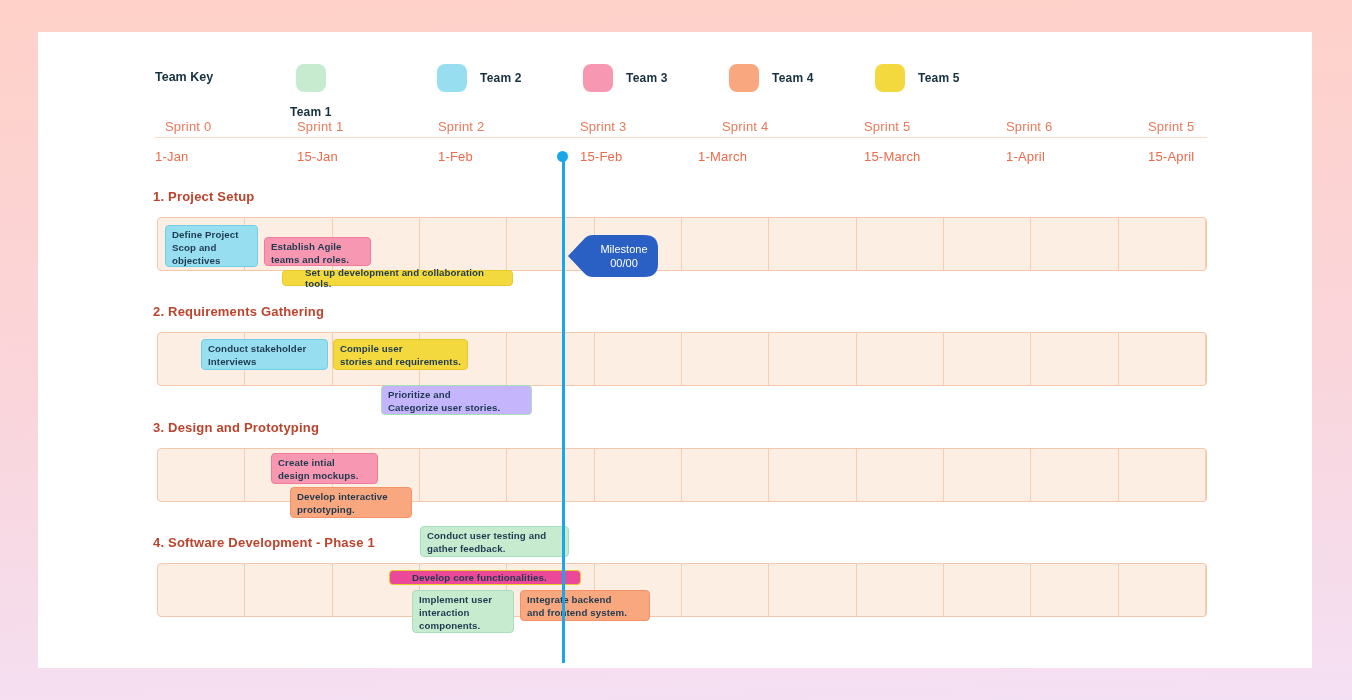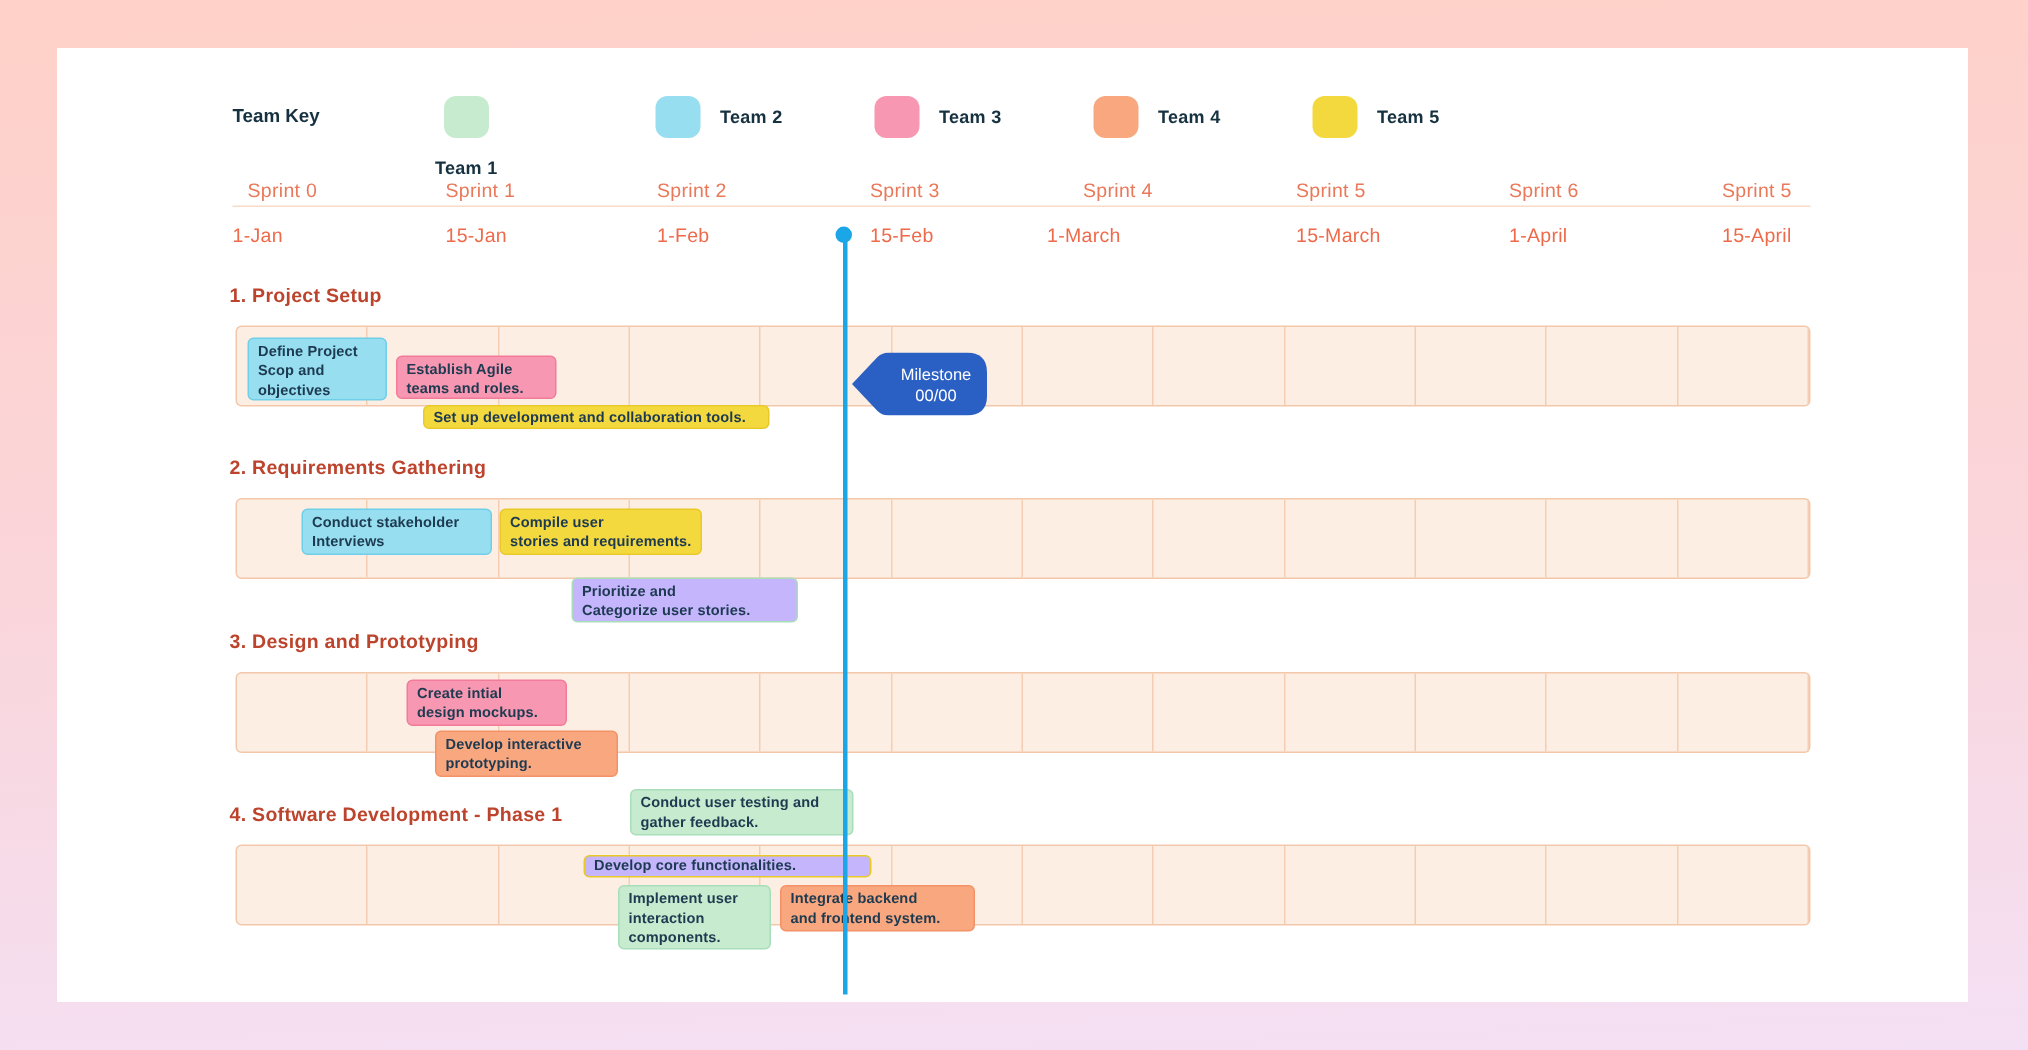--- a/index.html
+++ b/index.html
@@ -22,21 +22,21 @@
   .date-label{position:absolute;top:117px;font-size:13px;font-weight:500;color:var(--date);letter-spacing:.2px}
   .vline{position:absolute;left:524px;top:124px;width:2.5px;height:507px;background:var(--blue);z-index:2}
   .vdot{position:absolute;left:519px;top:119px;width:11px;height:11px;border-radius:50%;background:var(--blue);z-index:4}
   .section-title{position:absolute;left:115px;font-size:13px;font-weight:600;color:var(--title);letter-spacing:.2px}
   .row{position:absolute;left:119px;width:1050px;height:54px;background:var(--rowbg);
     border:1px solid var(--rowborder);border-radius:4px;display:flex;z-index:1}
   .cell{flex:1 1 0;border-right:1px solid var(--gridline)}
   .cell:last-child{border-right:none}
   .task{position:absolute;border-radius:4px;border:1px solid;white-space:pre-line;
     font-size:9.7px;line-height:13px;font-weight:700;color:var(--ink);padding:2px 6px;z-index:3;letter-spacing:.1px}
-  .task.slim{padding:0 6px;display:flex;align-items:center;line-height:11px}
+  .task.slim{padding:0 22px;display:flex;align-items:center;line-height:11px}
   .task.under-line{z-index:1}
   .milestone{position:absolute;z-index:3}
   .milestone text{font-family:"Liberation Sans",sans-serif;font-size:11px;font-weight:500;fill:#fff}
 </style>
 </head>
 <body>
 
 <div class="page">
   <div class="card">
     <span class="legend-title">Team Key</span>
@@ -157,21 +157,21 @@
           <div class="cell"></div>
           <div class="cell"></div>
           <div class="cell"></div>
           <div class="cell"></div>
           <div class="cell"></div>
           <div class="cell"></div>
           <div class="cell"></div>
           <div class="cell"></div>
           <div class="cell"></div>
           <div class="cell"></div>
-          <div class="task slim under-line" style="left: 231px; top: 6px; width: 192px; height: 15px; background: #c4b5fd; border-color: rgb(232, 201, 40);">Develop core functionalities.</div>
+          <div class="task slim under-line" style="left: 231px; top: 6px; width: 192px; height: 15px; background: #ec4899; border-color: rgb(232, 201, 40);">Develop core functionalities.</div>
           <div class="task" style="left: 254px; top: 26px; width: 102px; height: 43px; background: rgb(198, 235, 206); border-color: rgb(168, 222, 185);">Implement user
 interaction
 components.</div>
           <div class="task" style="left: 362px; top: 26px; width: 130px; height: 31px; background: rgb(249, 167, 126); border-color: rgb(244, 145, 102);">Integrate backend
 and frontend system.</div>
         </div>
       </div>
     <div class="vline"></div>
     <div class="vdot"></div>
   </div>

